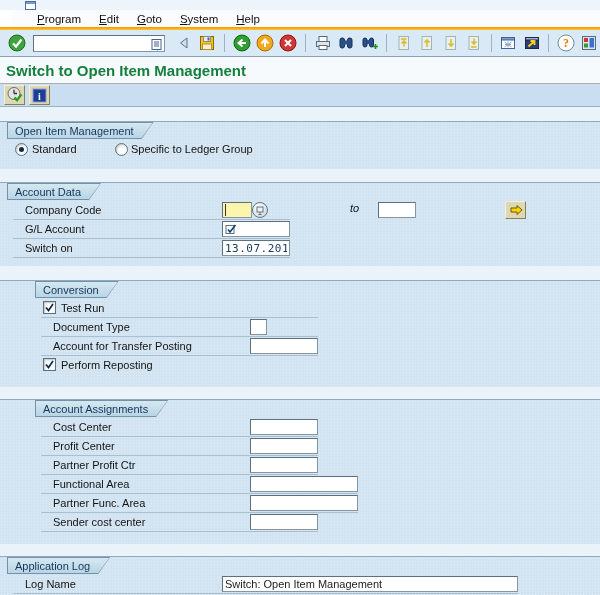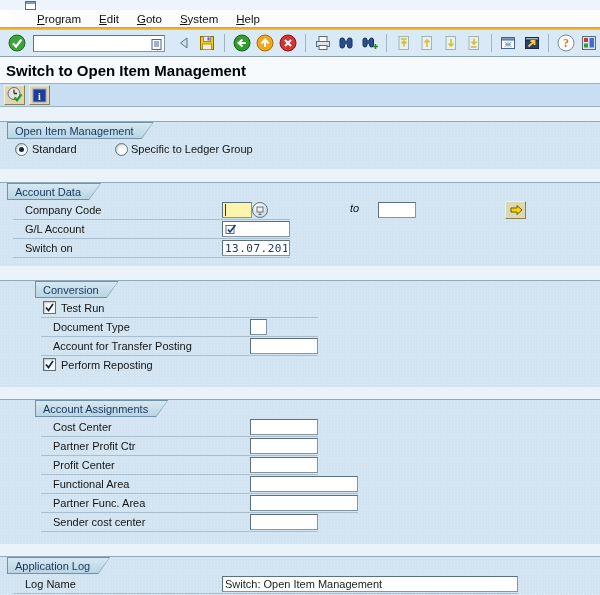--- a/index.html
+++ b/index.html
@@ -19,21 +19,21 @@
   .toolbar{height:27px;background:#d9e9f6;border-bottom:1px solid #8ba2b5;
     display:flex;align-items:center;padding-left:6px;gap:2px;}
   .tb-btn{width:22px;height:22px;display:flex;align-items:center;justify-content:center;border-radius:2px;}
   .tb-sep{width:1px;height:18px;background:#9fb2c3;margin:0 4px;flex:none;}
   .cmd-wrap{position:relative;margin:0 6px 0 4px;flex:none;}
   .cmd{width:132px;height:17px;border:1px solid #8296a5;border-top-color:#5c7080;border-left-color:#5c7080;
     background:#fff;font-size:11px;padding:0 16px 0 3px;}
   .cmd-icon{position:absolute;right:3px;top:3px;width:11px;height:12px;}
 
   .screen-title{height:27px;background:#f6fafd;border-bottom:1px solid #adadad;
-    color:#000000;font-weight:bold;font-size:15px;padding:5px 0 0 6px;}
+    color:#15803d;font-weight:bold;font-size:15px;padding:5px 0 0 6px;}
   .app-toolbar{height:23px;background:#c9def0;border-bottom:1px solid #9ab1c4;
     display:flex;align-items:center;gap:4px;padding-left:4px;}
   .app-btn{width:21px;height:20px;background:#ded8b2;border:1px solid;
     border-color:#f2efdc #85805c #85805c #f2efdc;display:flex;align-items:center;justify-content:center;}
 
   
   .content{height:412px;background:#ebf3fa;}
   .band{background:#ebf3fa;}
   .b14{height:14px;} .b13{height:13px;} .b12{height:12px;}
   .sec{background-color:#d2e4f1;border-top:1px solid #8fa9bd;position:relative;
@@ -336,26 +336,26 @@
   <div class="sec pb12">
     <div class="tab">
       <div class="tab-inner">Account Assignments</div>
     </div>
     <div class="row">
       <span class="lbl">Cost Center</span>
       <input class="inp x222 wd68" value="" style="">
       <span class="rule w277"></span>
     </div>
     <div class="row">
+      <span class="lbl">Profit Center</span>
+      <input class="inp x222 wd68" value="" style="">
+      <span class="rule w277"></span>
+    </div>
+    <div class="row">
       <span class="lbl">Partner Profit Ctr</span>
-      <input class="inp x222 wd68" value="" style="">
-      <span class="rule w277"></span>
-    </div>
-    <div class="row">
-      <span class="lbl">Profit Center</span>
       <input class="inp x222 wd68" value="" style="">
       <span class="rule w277"></span>
     </div>
     <div class="row">
       <span class="lbl">Functional Area</span>
       <input class="inp x222 wd108" value="" style="">
       <span class="rule w317"></span>
     </div>
     <div class="row">
       <span class="lbl">Partner Func. Area</span>

